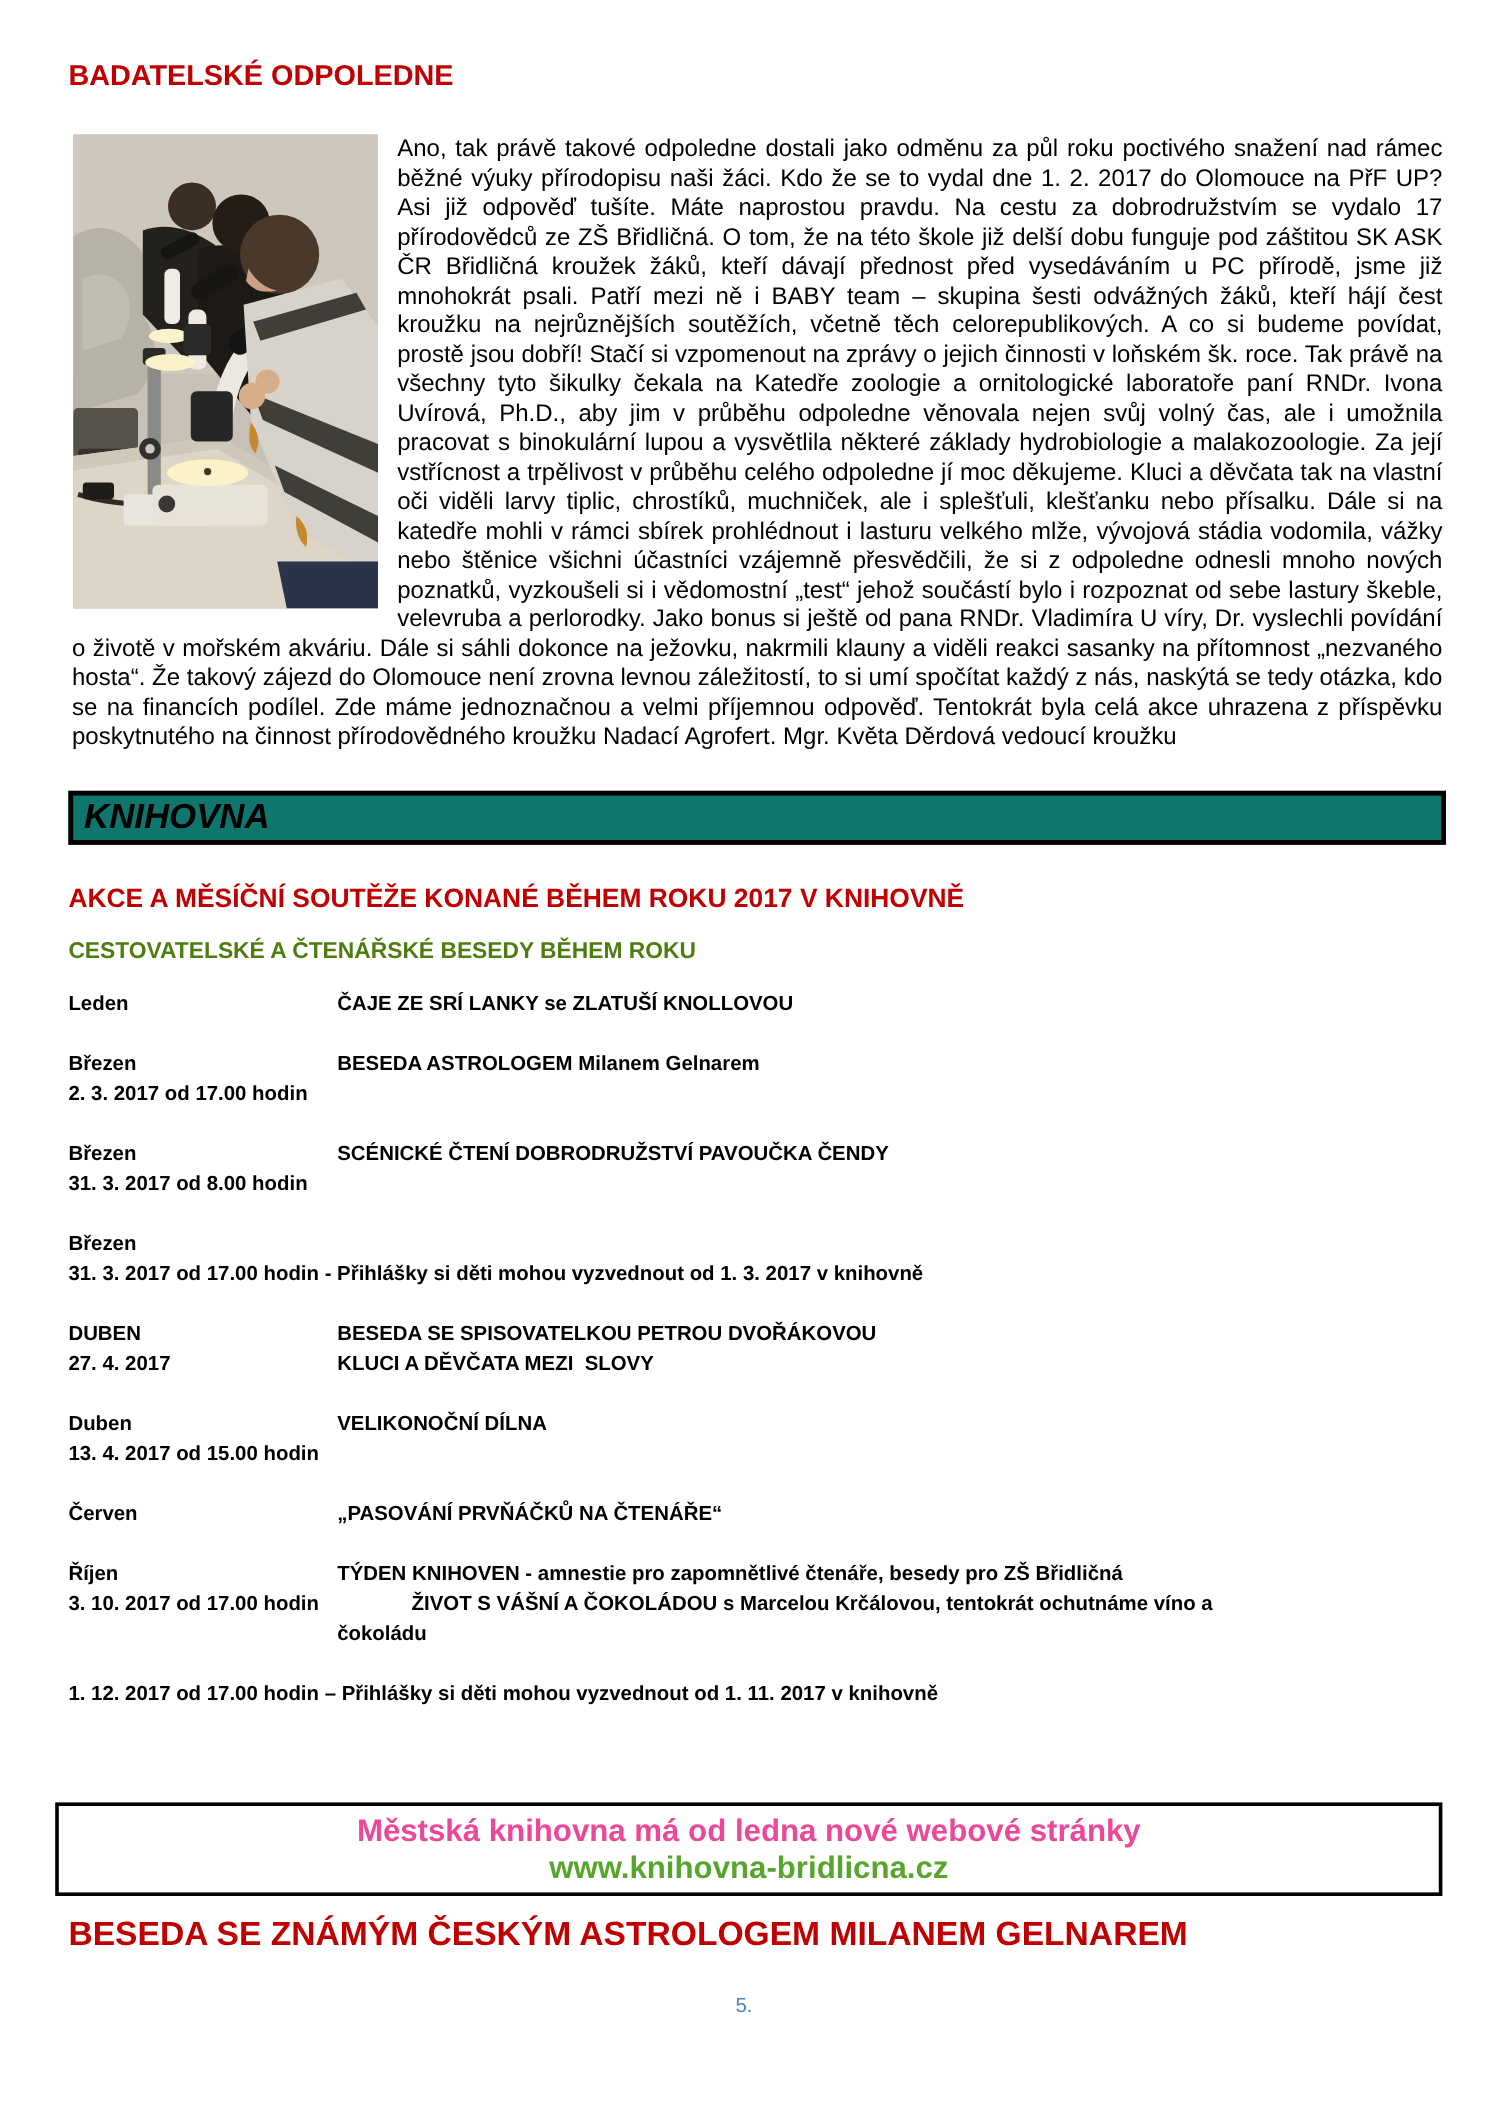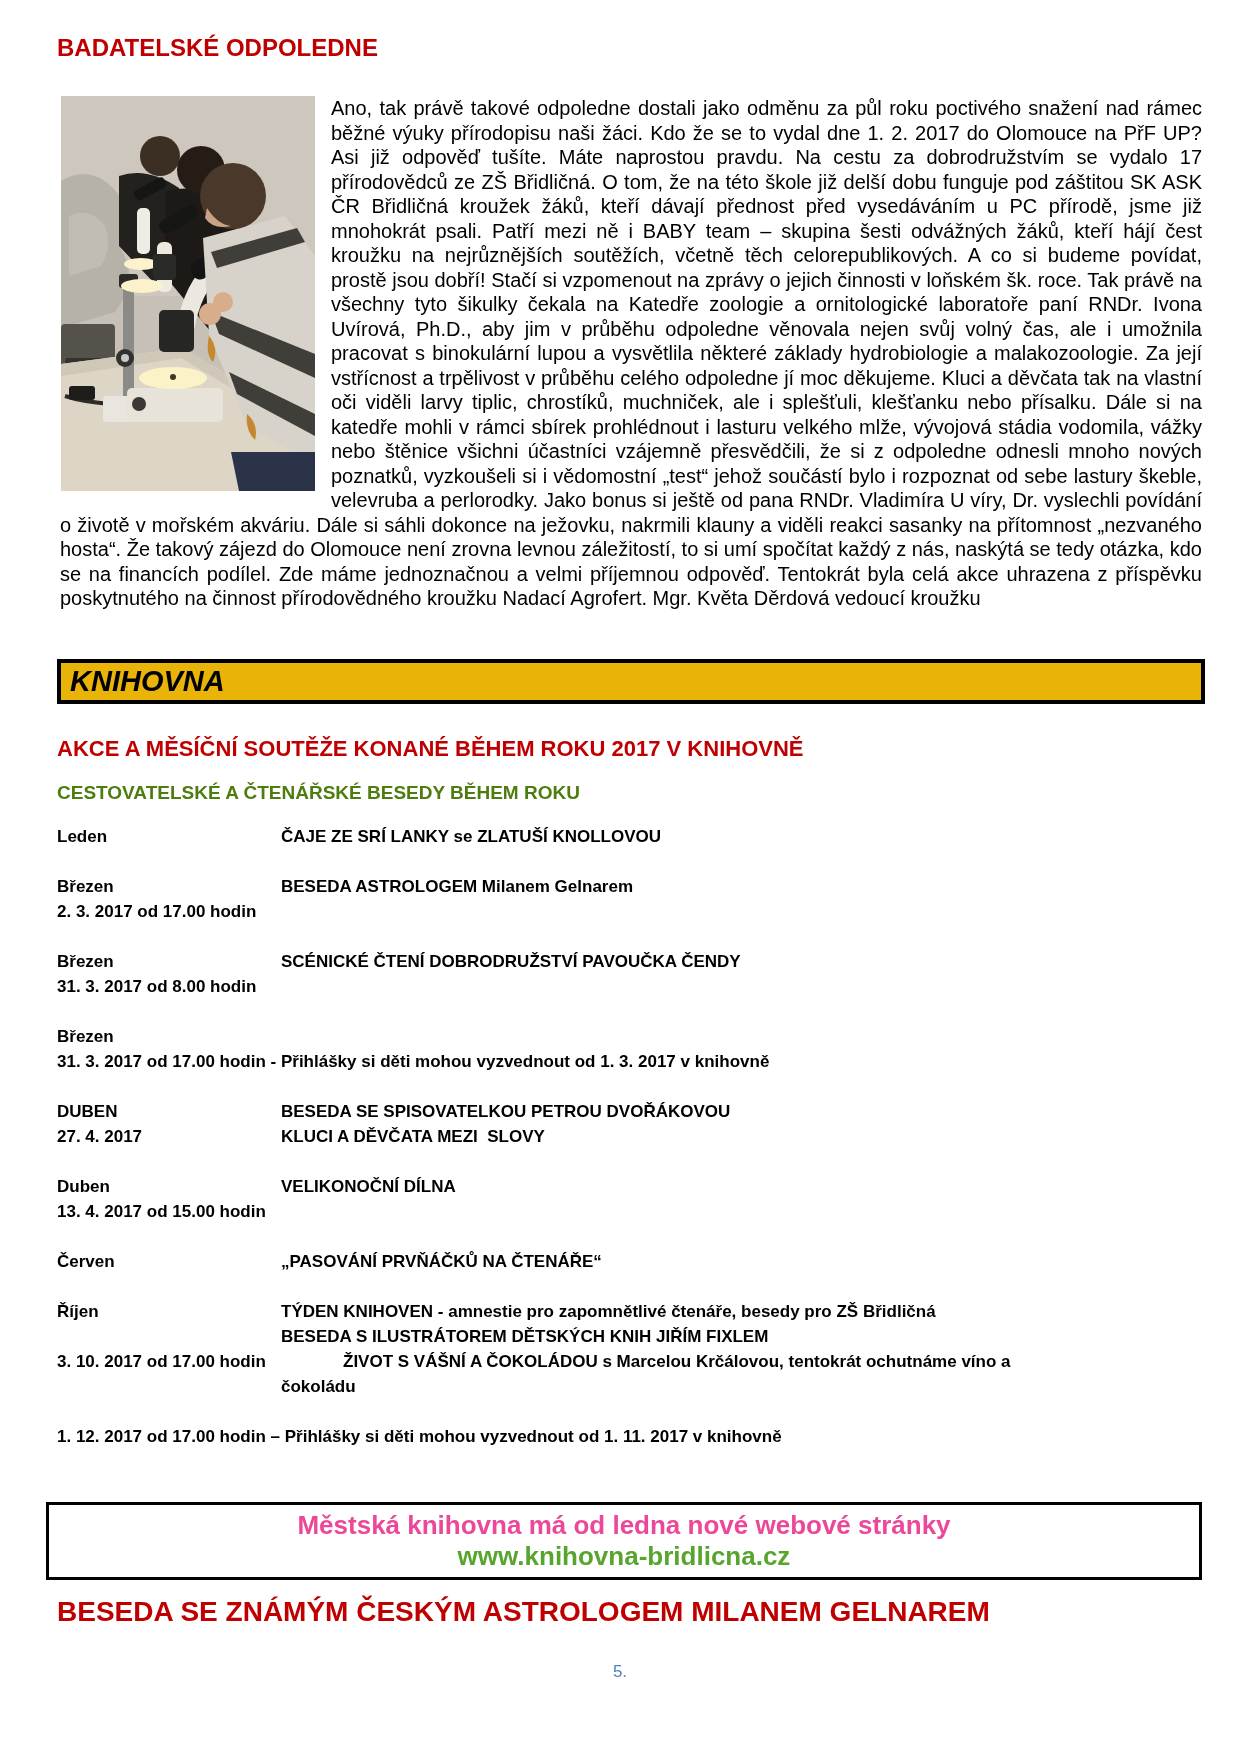--- a/index.html
+++ b/index.html
@@ -1,29 +1,29 @@
 <!DOCTYPE html>
 <html><head>
 <meta charset="utf-8">
 <style>
   html,body{margin:0;padding:0;background:#ffffff;}
   body{width:1240px;height:1754px;position:relative;
        font-family:"Liberation Sans",sans-serif;color:#000;}
   .page{position:relative;width:1240px;height:1754px;overflow:hidden;background:#fff;}
-  .content{padding:34px 35px 0 57px;}
+  .content{padding:50px 35px 0 57px;}
 
   
   .article-title{margin:0 0 34px 0;font-size:24px;line-height:28px;font-weight:bold;color:#C00000;}
   .article-body{font-size:20px;line-height:24.5px;text-align:justify;}
   .photo{float:left;width:254px;height:395px;margin:0 16px 10px 4px;display:block;background:#cbc5bc;}
   .article-text{margin:3px;}
 
   
   .banner{position:absolute;left:57px;top:659px;width:1148px;box-sizing:border-box;
-          background:#eab308;border:4px solid #000;height:45px;
+          background:#0f766e;border:4px solid #000;height:45px;
           font-size:29px;line-height:37px;font-weight:bold;font-style:italic;padding-left:9px;}
 
   .sec-heading{position:absolute;left:57px;top:735px;margin:0;font-size:22px;line-height:27px;
                font-weight:bold;color:#C00000;}
   .sec-subheading{position:absolute;left:57px;top:781px;margin:0;font-size:19px;line-height:23px;
                   font-weight:bold;color:#4d7c0f;}
 
   
   .schedule{position:absolute;left:57px;top:824px;width:1148px;
             font-size:17px;line-height:25px;font-weight:bold;}
@@ -188,21 +188,20 @@
       </div>
     </div>
 
     <div class="ev">
       <div class="ev-row">
         <span class="ev-label">Říjen</span>
         <span class="ev-title">TÝDEN KNIHOVEN - amnestie pro zapomnětlivé čtenáře, besedy pro ZŠ Břidličná</span>
       </div>
       <div class="ev-row">
         <span class="ev-label"></span>
-        <span class="ev-title">BESEDA S ILUSTRÁTOREM DĚTSKÝCH KNIH JIŘÍM FIXLEM</span>
       </div>
       <div class="ev-row">
         <span class="ev-label">3. 10. 2017 od 17.00 hodin</span>
         <span class="ev-title indent">ŽIVOT S VÁŠNÍ A ČOKOLÁDOU s Marcelou Krčálovou, tentokrát ochutnáme víno a</span>
       </div>
       <div class="ev-row">
         <span class="ev-label"></span>
         <span class="ev-title">čokoládu</span>
       </div>
     </div>

